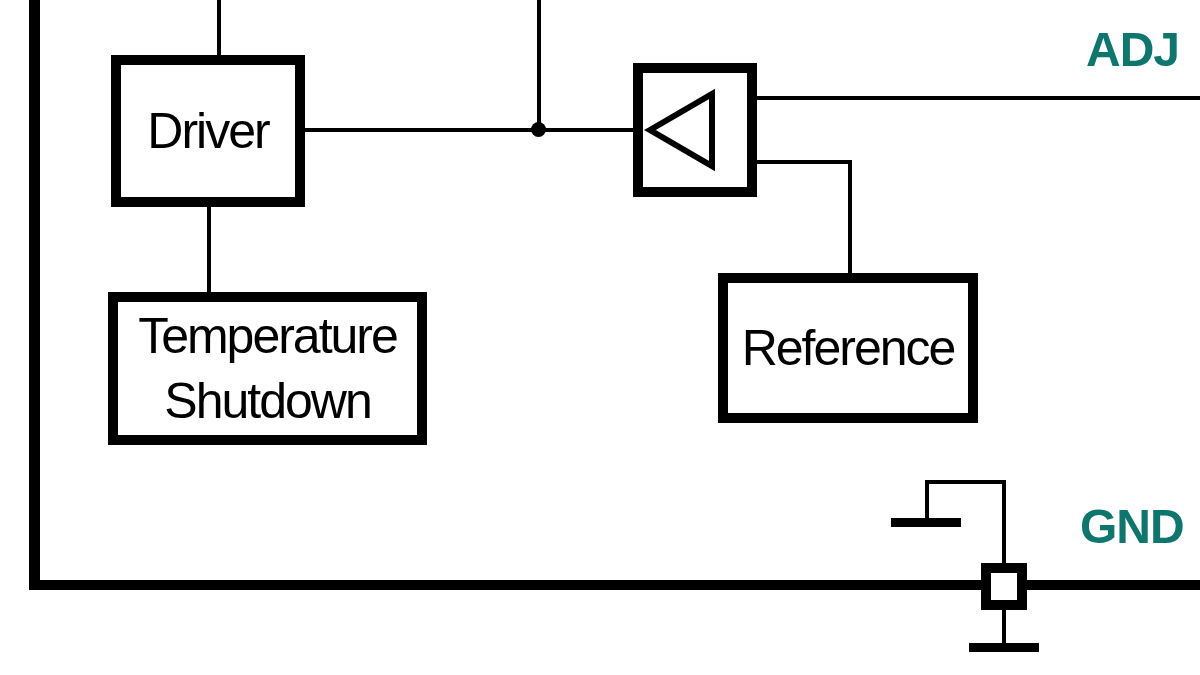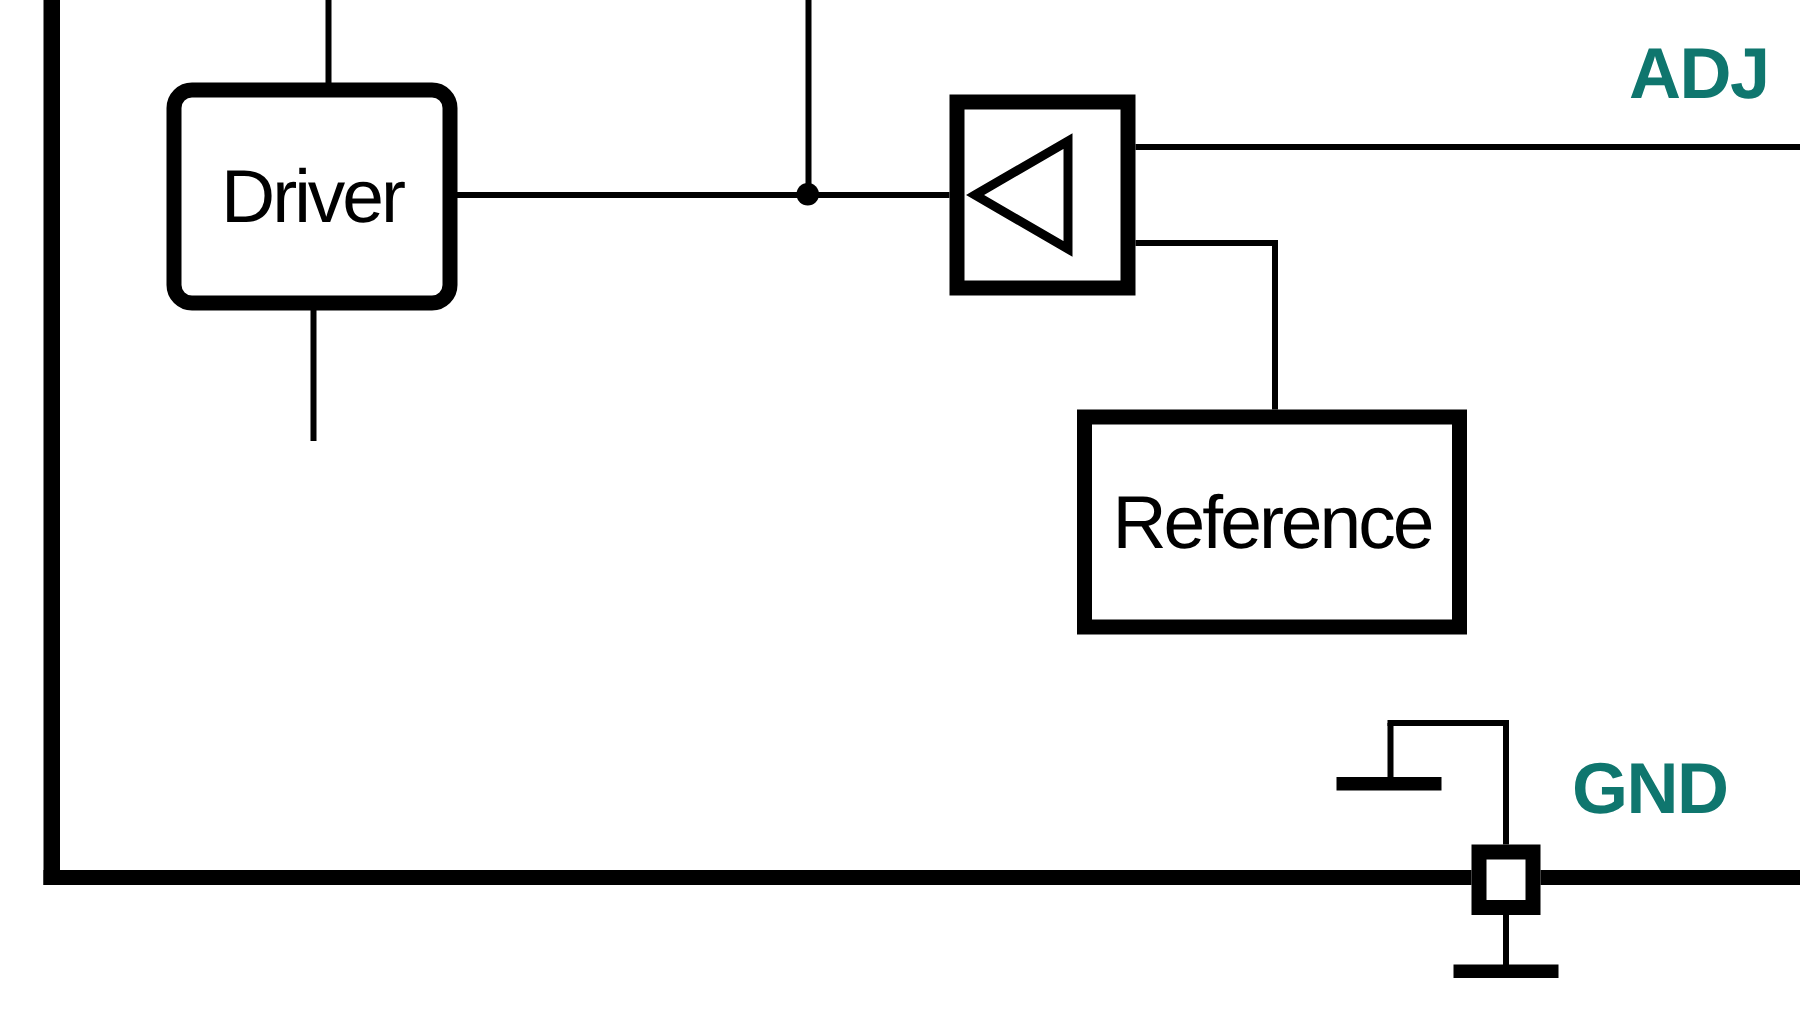--- a/index.html
+++ b/index.html
@@ -75,36 +75,36 @@
   }
 
   
   #chip-left        { left: 29px;  top: 0;     width: 11px;  height: 590px; }
   #chip-bottom      { left: 29px;  top: 580px; width: 1171px; height: 10px; }
   #wire-top-driver  { left: 217px; top: 0;     width: 4px;   height: 58px; }
   #wire-top-junction{ left: 537px; top: 0;     width: 4px;   height: 128px; }
   #wire-driver-amp  { left: 303px; top: 128px; width: 334px; height: 4px; }
   #junction-dot     { left: 531px; top: 122px; width: 15px;  height: 15px; }
   #wire-driver-temp { left: 207px; top: 205px; width: 4px;   height: 89px; }
-  #box-driver       { left: 111px; top: 55px;  width: 194px; height: 152px; border-radius: 17px; }
+  #box-driver       { left: 111px; top: 55px;  width: 194px; height: 152px; }
   #box-temp         { left: 108px; top: 292px; width: 319px; height: 153px; }
   #box-amp          { left: 633px; top: 63px;  width: 124px; height: 134px; }
   #box-bandgap      { left: 718px; top: 273px; width: 260px; height: 150px; }
   #wire-amp-adj     { left: 755px; top: 96px;  width: 445px; height: 4px; }
   #wire-amp-bg-h    { left: 755px; top: 160px; width: 97px;  height: 4px; }
   #wire-amp-bg-v    { left: 848px; top: 160px; width: 4px;   height: 115px; }
   #wire-gnd-h       { left: 925px; top: 480px; width: 81px;  height: 4px; }
   #wire-gnd-stub    { left: 925px; top: 482px; width: 4px;   height: 38px; }
   #bar-gnd-upper    { left: 891px; top: 518px; width: 70px;  height: 9px; }
   #wire-gnd-v       { left: 1002px; top: 482px; width: 4px;  height: 86px; }
   #gnd-pad          { left: 981px; top: 563px; width: 46px;  height: 47px; }
   #wire-pad-down    { left: 1002px; top: 608px; width: 4px;  height: 38px; }
   #bar-gnd-lower    { left: 969px; top: 643px; width: 70px;  height: 9px; }
   #adj-label        { left: 1086px; top: 26px; }
-  #gnd-label        { left: 1048px; top: 503px; }
+  #gnd-label        { left: 1080px; top: 503px; }
 </style>
 </head>
 <body>
 
 <div class="diagram">
 
   <div class="wire" id="chip-left"></div>
   <div class="wire" id="chip-bottom"></div>
 
   <div class="wire" id="wire-top-driver"></div>
@@ -113,20 +113,24 @@
   <div class="wire" id="wire-driver-temp"></div>
   <div class="wire" id="wire-amp-adj"></div>
   <div class="wire" id="wire-amp-bg-h"></div>
   <div class="wire" id="wire-amp-bg-v"></div>
   <div class="dot" id="junction-dot"></div>
 
   <div class="box" id="box-driver">
     <span class="lbl">Driver</span>
   </div>
 
+  <div class="box" id="box-temp">
+    <span class="lbl">Temperature</span>
+    <span class="lbl">Shutdown</span>
+  </div>
 
   <div class="box" id="box-amp">
     <svg class="amp-svg" viewBox="0 0 104 114">
       <polygon points="7,57 69,21 69,93" fill="none" stroke="#000000" stroke-width="6" stroke-linejoin="miter"></polygon>
     </svg>
   </div>
 
   <div class="box" id="box-bandgap">
     <span class="lbl">Reference</span>
   </div>

